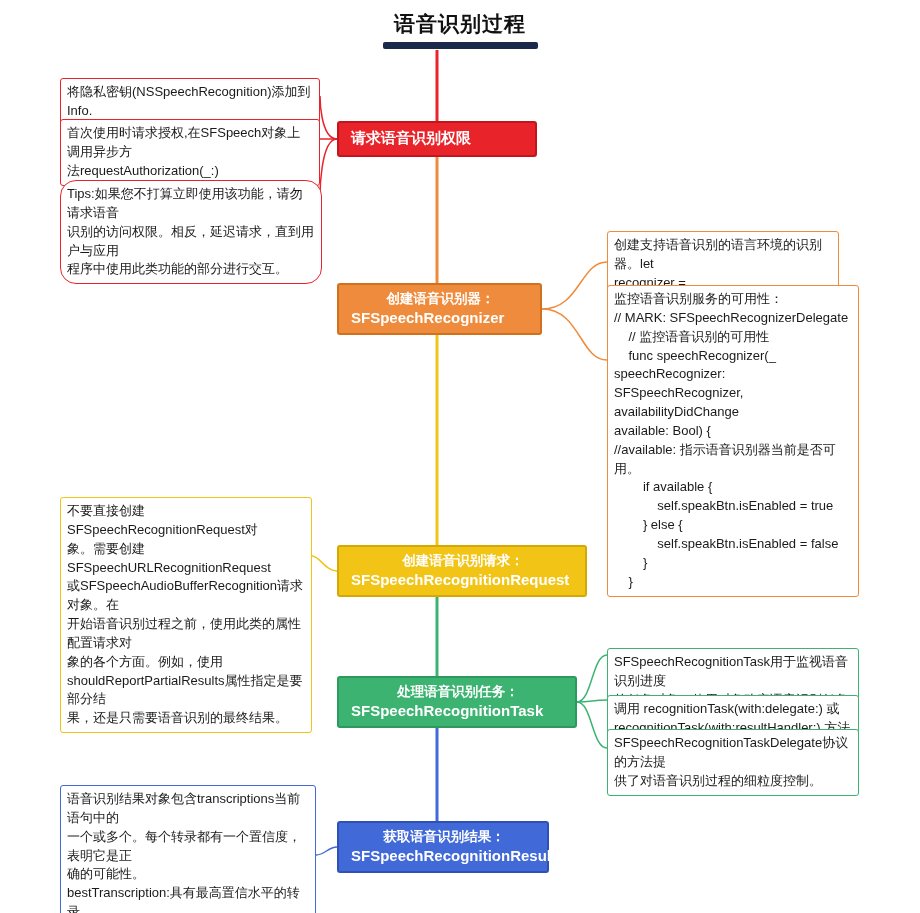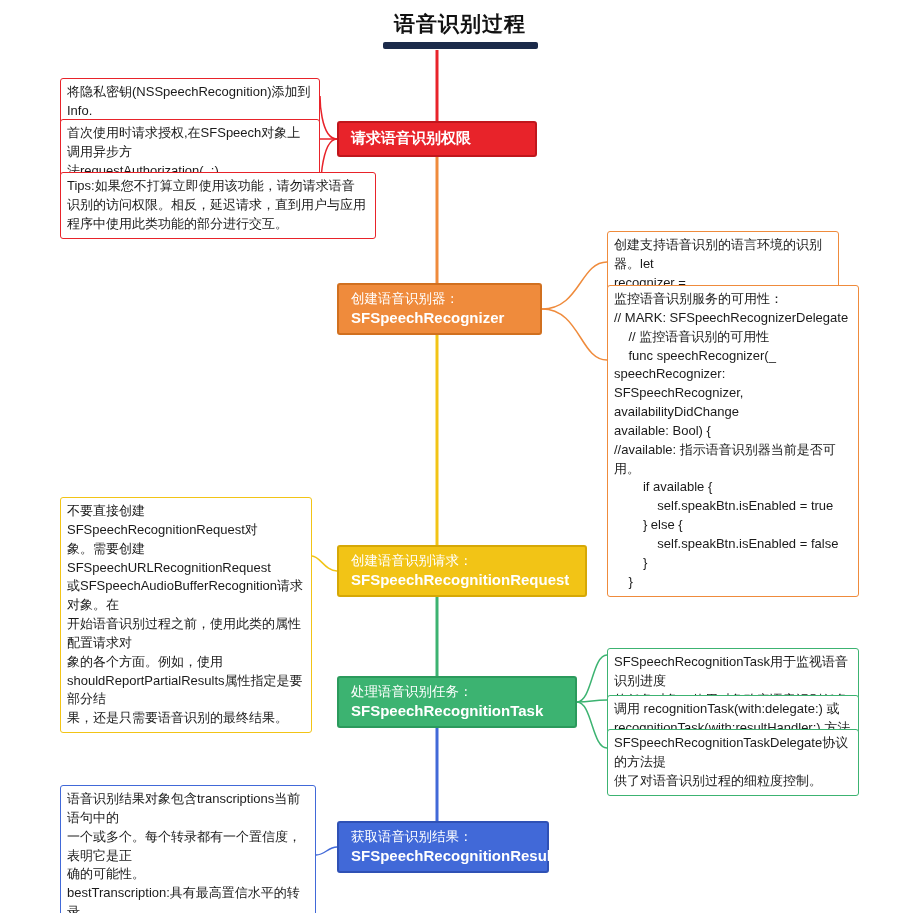--- a/index.html
+++ b/index.html
@@ -47,22 +47,23 @@
     box-sizing: border-box;
     border-width: 2px;
     border-style: solid;
     border-radius: 3px;
     padding: 5px 10px 7px 12px;
     color: #ffffff;
     line-height: 1.35;
   }
   .node .l1 {
     font-size: 13.5px;
-    font-weight: normal;
+    font-weight: bold;
     white-space: nowrap;
+    text-align: center;
   }
   .node .l2 {
     font-size: 15px;
     font-weight: bold;
     white-space: nowrap;
   }
   .node.single {
     display: flex;
     align-items: center;
   }
@@ -113,21 +114,21 @@
     white-space: pre-wrap;
   }
   .note.red { border-color: #e8232a; }
   .note.orange { border-color: #ef8b3c; }
   .note.yellow { border-color: #f2c416; }
   .note.green { border-color: #3cb371; }
   .note.blue { border-color: #4169d8; }
 
   #note-r1 { left: 60px; top: 78px; width: 260px; }
   #note-r2 { left: 60px; top: 119px; width: 260px; }
-  #note-r3 { left: 60px; top: 172px; width: 316px; }
+  #note-r3 { left: 60px; top: 180px; width: 262px; border-radius: 16px; }
 
   #note-o1 { left: 607px; top: 231px; width: 232px; }
   #note-o2 { left: 607px; top: 285px; width: 252px; }
 
   #note-y1 { left: 60px; top: 497px; width: 252px; }
 
   #note-g1 { left: 607px; top: 648px; width: 252px; }
   #note-g2 { left: 607px; top: 673px; width: 252px; margin-top: 22px; }
   #note-g3 { left: 607px; top: 729px; width: 252px; }
 

